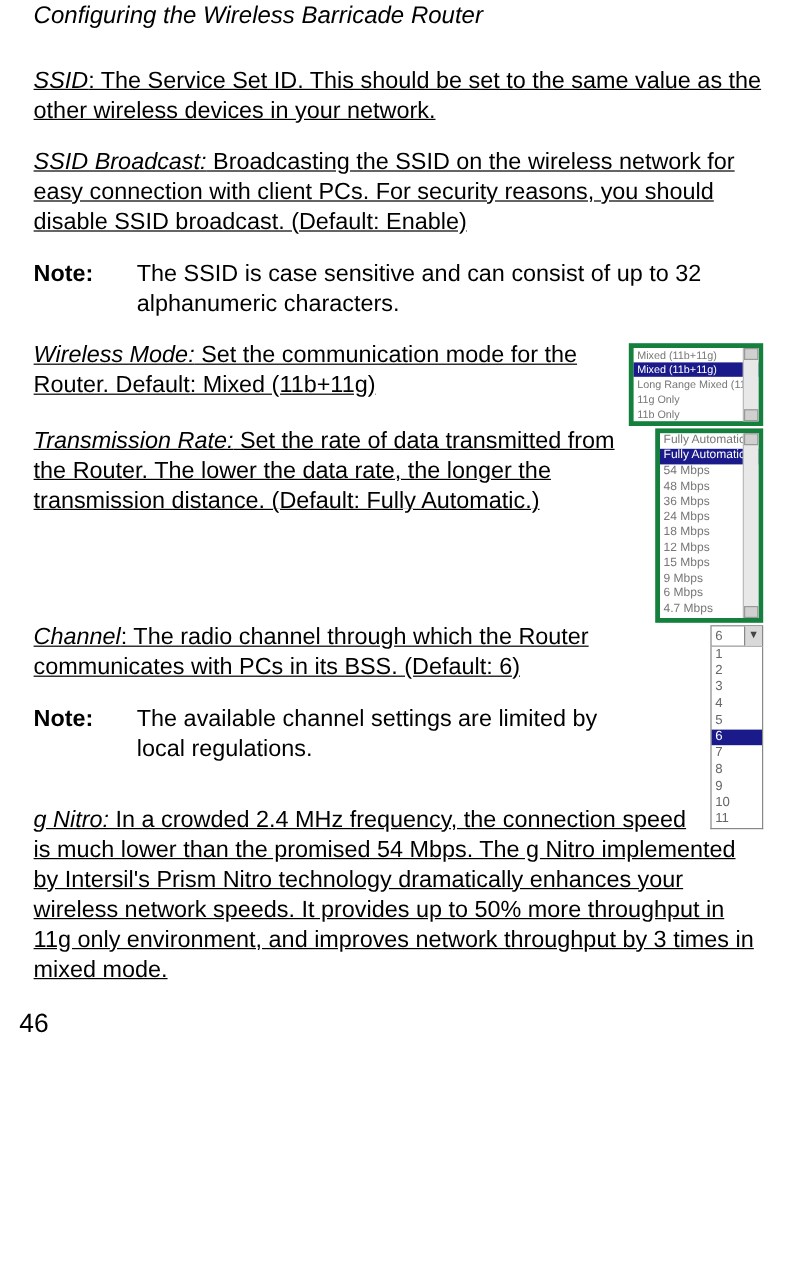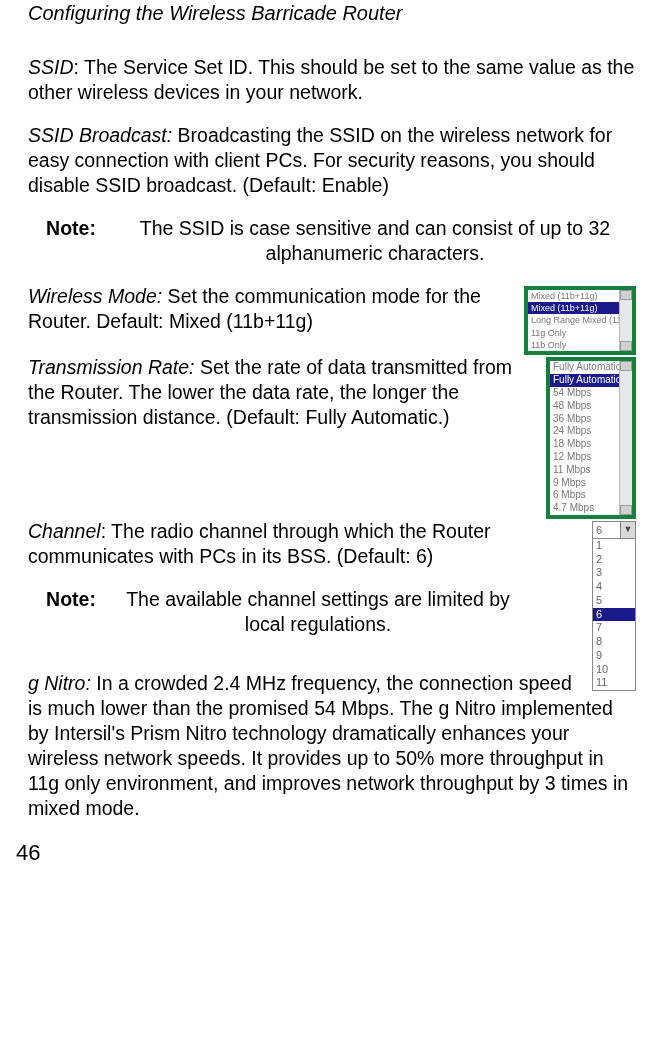--- a/index.html
+++ b/index.html
@@ -23,28 +23,28 @@
     font-size: 20px;
     padding-top: 2px;
     padding-bottom: 30px;
   }
   .body {
     font-size: 19.5px;
     line-height: 1.28;
   }
   .para {
     margin: 0 0 18px 0;
+    text-decoration: underline;
   }
   .term {
     font-style: italic;
   }
   .note-row {
     display: flex;
     margin: 0 0 18px 0;
-    text-align: center;
   }
   .note-label {
     font-weight: bold;
     width: 86px;
     flex: 0 0 86px;
   }
   .note-text {
     flex: 1;
   }
   .float-box {
@@ -222,21 +222,21 @@
 
     <div class="float-box tr-box">
       <div class="row">Fully Automatic</div>
       <div class="row sel">Fully Automatic</div>
       <div class="row">54 Mbps</div>
       <div class="row">48 Mbps</div>
       <div class="row">36 Mbps</div>
       <div class="row">24 Mbps</div>
       <div class="row">18 Mbps</div>
       <div class="row">12 Mbps</div>
-      <div class="row">11 Mbps</div>
+      <div class="row">15 Mbps</div>
       <div class="row">9 Mbps</div>
       <div class="row">6 Mbps</div>
       <div class="row">4.7 Mbps</div>
       <div class="scroll">
         <div class="up"></div>
         <div class="down"></div>
       </div>
     </div>
     <p class="para" style="min-height:130px;">
       <span class="term">Transmission Rate:</span><span> Set the rate of data transmitted from the Router. The lower the data rate, the longer the transmission distance. (Default: Fully Automatic.)</span>

